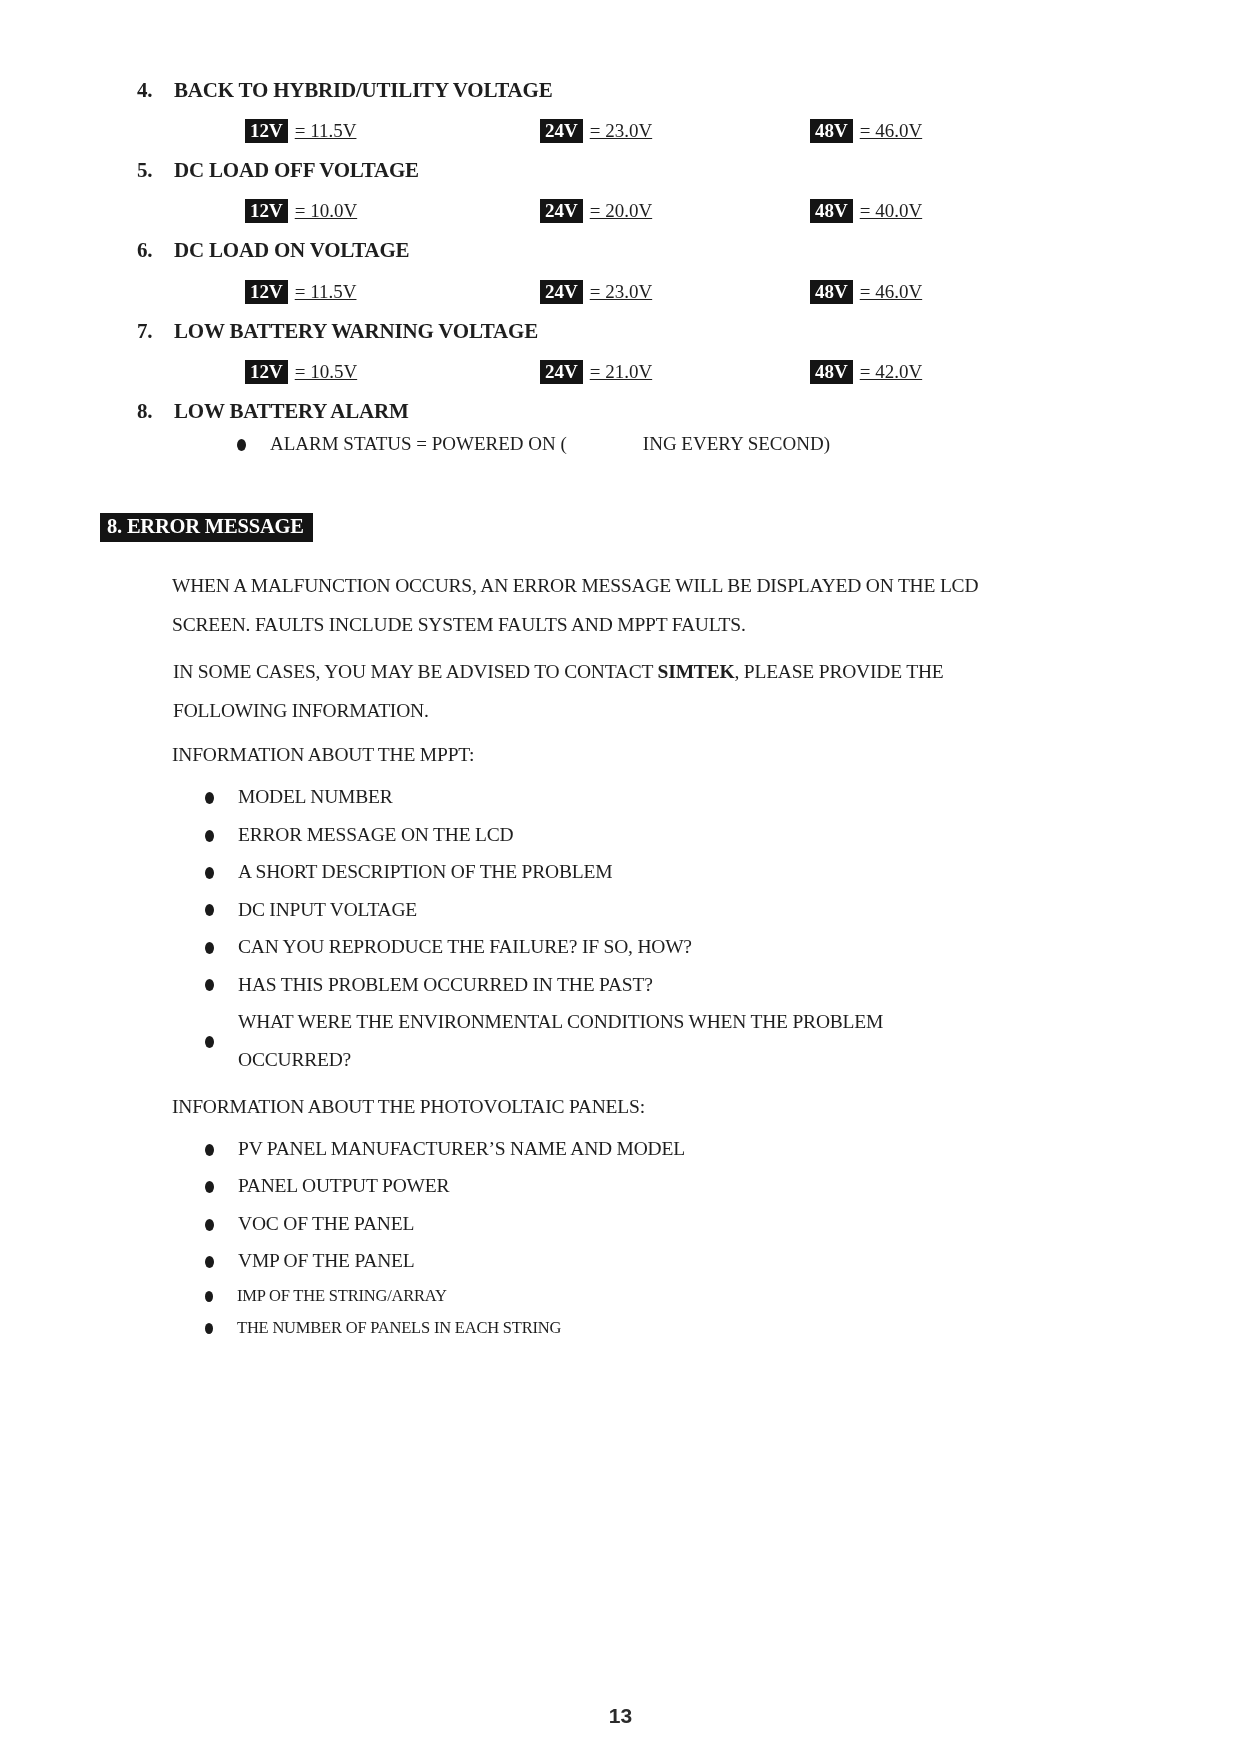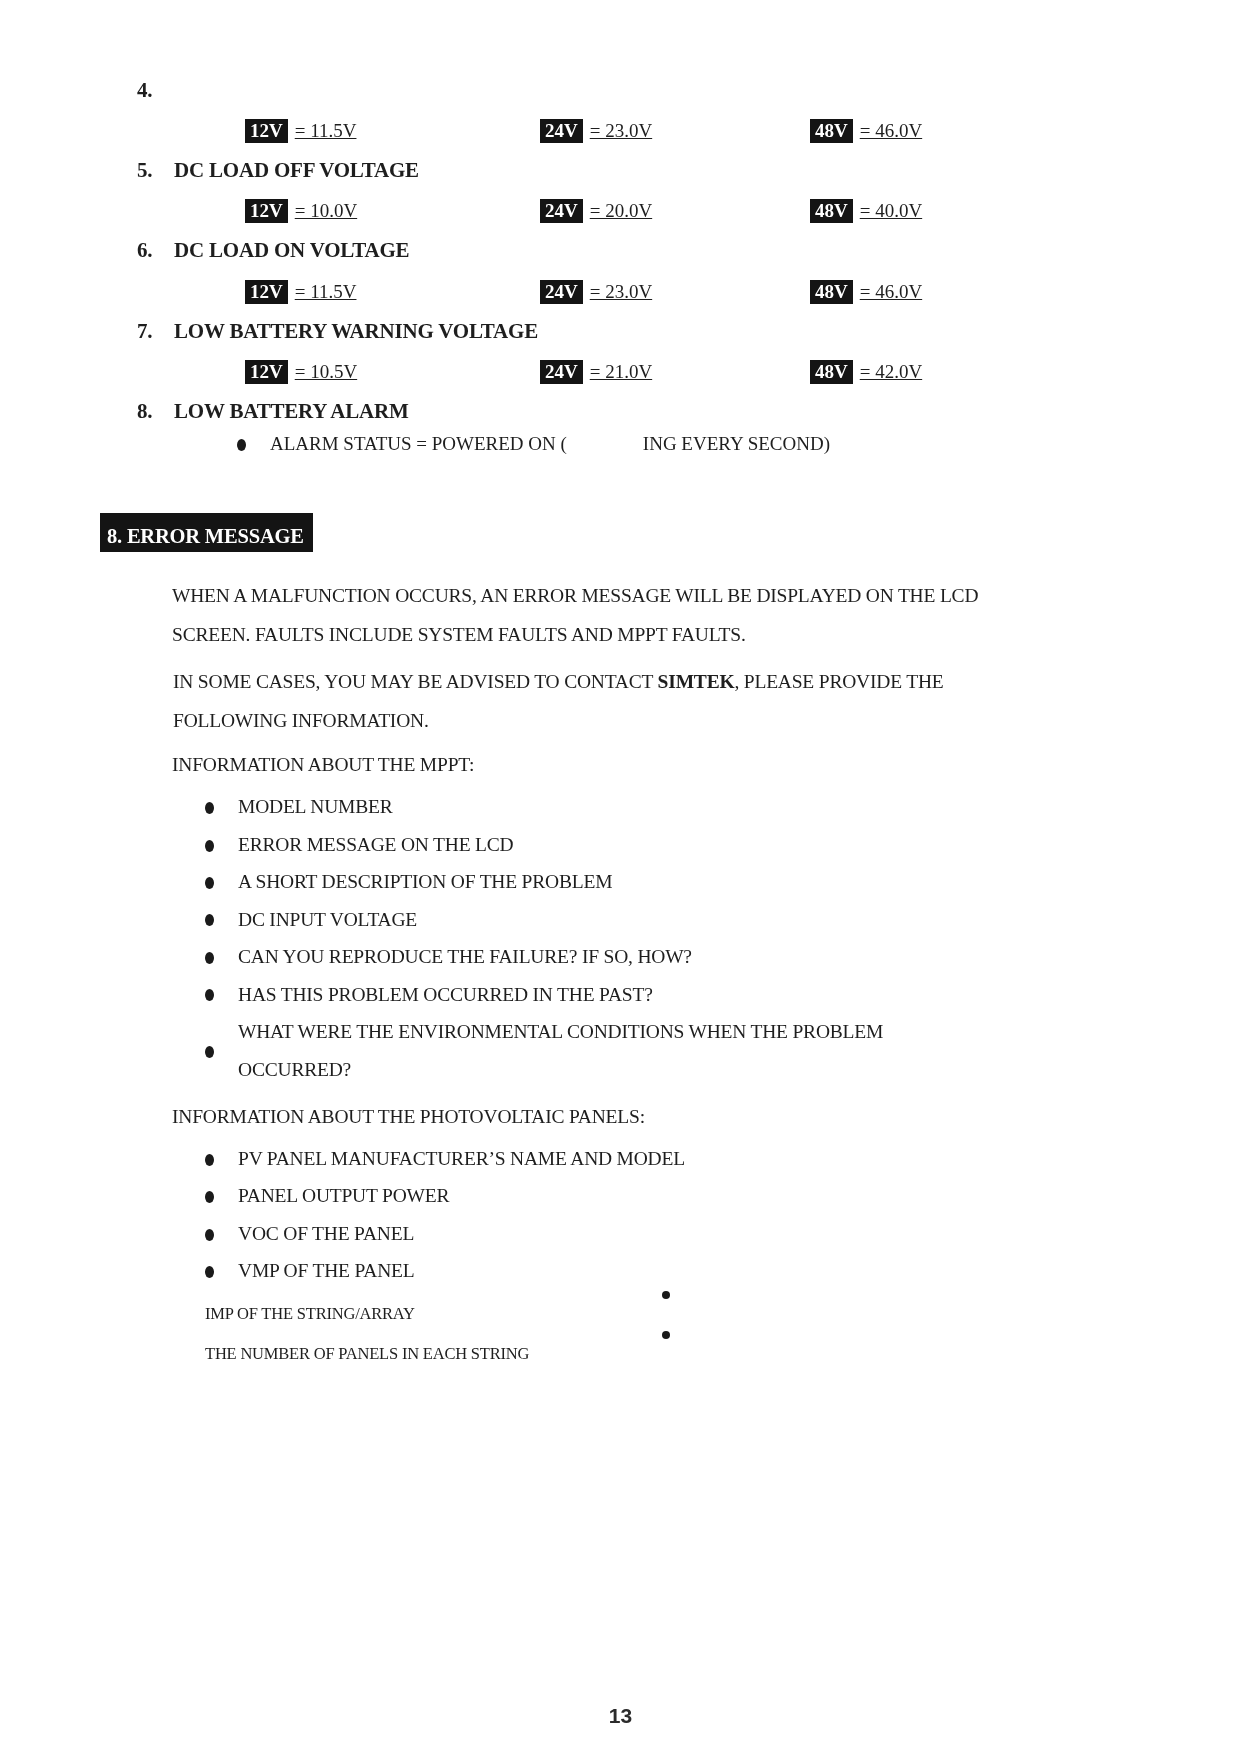--- a/index.html
+++ b/index.html
@@ -67,21 +67,21 @@
   }
   .blt.sm { width: 8px; height: 11px; flex-basis: 8px; }
   .alarm-status { white-space: pre-wrap; }
   
   .err-header {
     display: inline-block;
     background: #141414;
     color: #ffffff;
     font-weight: bold;
     font-size: 20.5px;
-    padding: 12px 9px 4px 7px;
+    padding: 2px 9px 4px 7px;
     margin: 55px 12px 0 -37px;
     letter-spacing: -0.2px;
   }
   .para {
     margin: 24px 0 8px 35px;
     max-width: 880px;
     font-size: 19.5px;
     line-height: 2;
     letter-spacing: -0.2px;
   }
@@ -93,21 +93,21 @@
   }
   .b-list { margin-left: 68px; }
   .b-item {
     display: flex;
     align-items: baseline;
     font-size: 19.5px;
     line-height: 1.92;
     letter-spacing: -0.2px;
   }
   .b-item .b-text { max-width: 700px; }
-  .b-item.small { font-size: 16.5px; line-height: 1.95; flex-direction: column; }
+  .b-item.small { font-size: 16.5px; line-height: 1.95; }
   .bold { font-weight: bold; }
   
   .footer {
     position: absolute;
     left: 0; right: 0;
     bottom: 26px;
     text-align: center;
     font-family: "Liberation Sans", "DejaVu Sans", sans-serif;
     font-weight: bold;
     font-size: 21px;
@@ -116,20 +116,21 @@
 </style>
 </head>
 <body>
 
 <div class="content">
 
   
   <div class="v-section">
     <div class="v-heading">
       <span class="num">4.</span>
+      <span class="title">BACK TO HYBRID/UTILITY VOLTAGE</span>
     </div>
     <div class="v-row">
       <div class="v-cell c1">
         <span class="badge">12V</span>
         <span class="v-val">= 11.5V</span>
       </div>
       <div class="v-cell c2">
         <span class="badge">24V</span>
         <span class="v-val">= 23.0V</span>
       </div>

